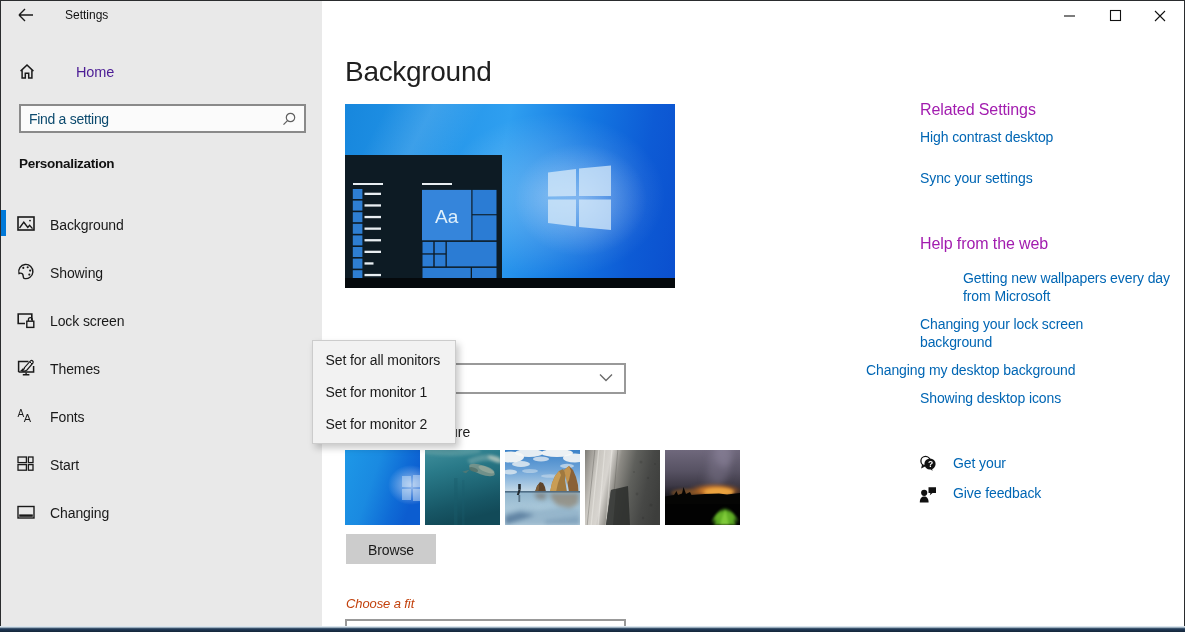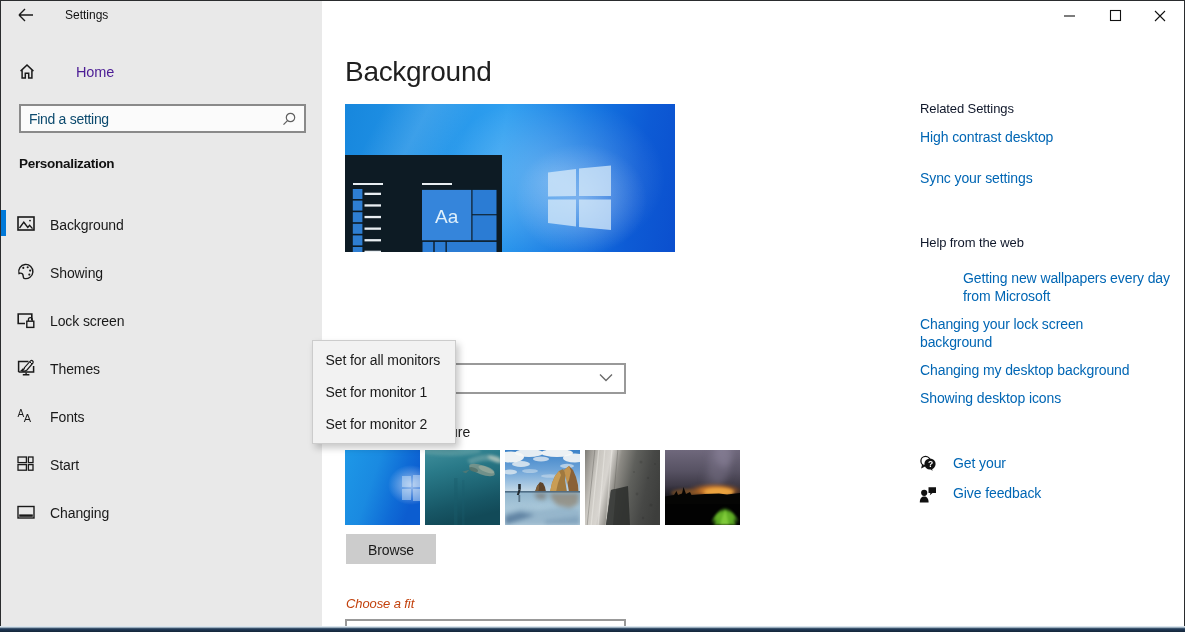--- a/index.html
+++ b/index.html
@@ -6,21 +6,21 @@
 html,body { width:1185px; height:632px; overflow:hidden; }
 body { font-family:"Liberation Sans", sans-serif; position:relative; background:#ffffff; }
 .abs { position:absolute; }
 #win { position:absolute; left:0; top:0; width:1185px; height:632px; border-top:1px solid #2a2c2e; border-left:1px solid #2a2c2e; border-right:1px solid #2a2c2e; pointer-events:none; }
 #sidebar { position:absolute; left:1px; top:1px; width:321px; height:631px; background:#e9e9e9; }
 #main { position:absolute; left:322px; top:1px; right:1px; bottom:0; background:#ffffff; }
 .link { font-size:14px; letter-spacing:-0.1px; line-height:18px; color:#0066b4; }
 .icon { position:absolute; }
 #accent { position:absolute; left:1px; top:210px; width:5px; height:26px; background:#0078d7; }
 .navlbl { position:absolute; left:50px; font-size:14px; letter-spacing:-0.1px; color:#191919; }
-.rhead { position:absolute; font-size:13px; letter-spacing:-0.1px; color:#0f172a;text-align:center; }
+.rhead { position:absolute; font-size:16px; letter-spacing:-0.1px; color:#a21caf;text-align:center; }
 .menuitem { position:absolute; left:325.5px; font-size:14px; letter-spacing:-0.1px; color:#1a1a1a; }
 </style>
 </head>
 <body>
 <div id="sidebar"></div>
 <div id="main"></div>
 
 <div class="abs" style="left:14px;top:3.5px;width:24px;height:22px;">
 <svg width="24" height="22" viewBox="0 0 24 22">
       <path d="M5 11 H19 M5 11 L11 5 M5 11 L11 17" stroke="#1a1a1a" stroke-width="1.4" fill="none"></path>
@@ -99,21 +99,21 @@
 <div class="navlbl" style="top:457.3px;">Start</div>
 
 <svg class="icon" style="left:17px;top:505px;" width="18" height="15" viewBox="0 0 18 15">
 <rect x="1" y="1.5" width="16" height="11.5" stroke="#1a1a1a" stroke-width="1.4" fill="none"></rect>
 <rect x="2.2" y="9.4" width="13.6" height="2.4" fill="#1a1a1a"></rect>
 </svg>
 <div class="navlbl" style="top:505.3px;">Changing</div>
 
 <div class="abs" style="left:345px;top:56px;font-size:28px;letter-spacing:-0.3px;color:#1f1f1f;">Background</div>
 
-<div class="abs" id="preview" style="left:345px;top:104px;width:330px;height:148px;overflow:hidden;background:
+<div class="abs" id="preview" style="left:345px;top:104px;width:330px;height:184px;overflow:hidden;background:
 radial-gradient(ellipse 92px 78px at 236px 96px, rgba(255,255,255,0.3), rgba(255,255,255,0) 72%),
 radial-gradient(ellipse 160px 118px at 63% 50%, rgba(255,255,255,0.3), rgba(255,255,255,0) 70%),
 linear-gradient(100deg, #1787dd 0%, #2697ea 30%, #2f9ff0 46%, #1478e2 68%, #0d5bd5 86%, #0b4fce 100%);">
   <div class="abs" style="left:0;top:0;width:100%;height:100%;background:linear-gradient(118deg, rgba(255,255,255,0) 10%, rgba(255,255,255,0.12) 21%, rgba(255,255,255,0) 33%);"></div>
 
   <svg class="abs" style="left:196px;top:58px;" width="78" height="74" viewBox="0 0 78 74">
     <g fill="#d8ebfa" opacity="0.75" style="filter:blur(0.4px);">
       <polygon points="7,10.5 35,7 35,34 7,34.5"></polygon>
       <polygon points="38,6.6 70,3.5 70,34 38,34"></polygon>
       <polygon points="7,37.5 35,37.5 35,64.5 7,61"></polygon>
@@ -354,21 +354,21 @@
 <div class="abs" style="left:346px;top:595.5px;font-size:13px;letter-spacing:-0.1px;color:#c2410c;font-style:italic;">Choose a fit</div>
 
 <div class="abs" style="left:345px;top:619px;width:281px;height:20px;border:2px solid #999999;background:#fff;"></div>
 
 <div class="rhead" style="left:920px;top:101.3px;">Related Settings</div>
 <div class="abs link" style="left:920px;top:127.8px;">High contrast desktop</div>
 <div class="abs link" style="left:920px;top:168.8px;">Sync your settings</div>
 <div class="rhead" style="left:920px;top:234.8px;">Help from the web</div>
 <div class="abs link" style="left:920px;top:268.8px;width:225px;margin-left:43px;">Getting new wallpapers every day from Microsoft</div>
 <div class="abs link" style="left:920px;top:314.8px;width:225px;">Changing your lock screen background</div>
-<div class="abs link" style="left:920px;top:361.3px;">Changing my desktop background</div>
+<div class="abs link" style="left:866px;top:361.3px;">Changing my desktop background</div>
 <div class="abs link" style="left:920px;top:388.8px;">Showing desktop icons</div>
 
 <svg class="abs" style="left:919px;top:455px;" width="18" height="17" viewBox="0 0 18 17">
 <circle cx="6.5" cy="6" r="4.6" stroke="#111" stroke-width="1.3" fill="none"></circle>
 <path d="M3.6 9.8 L3 12.4 L5.8 11" stroke="#111" stroke-width="1.2" fill="none"></path>
 <circle cx="11" cy="9" r="5.6" fill="#111"></circle>
 <path d="M11.5 14 L13.5 16 L13 13.6z" fill="#111"></path>
 <text x="8.9" y="12.2" font-size="8.5" font-weight="bold" fill="#fff" font-family="Liberation Sans">?</text>
 </svg>
 <div class="abs link" style="left:953px;top:453.8px;">Get your</div>

